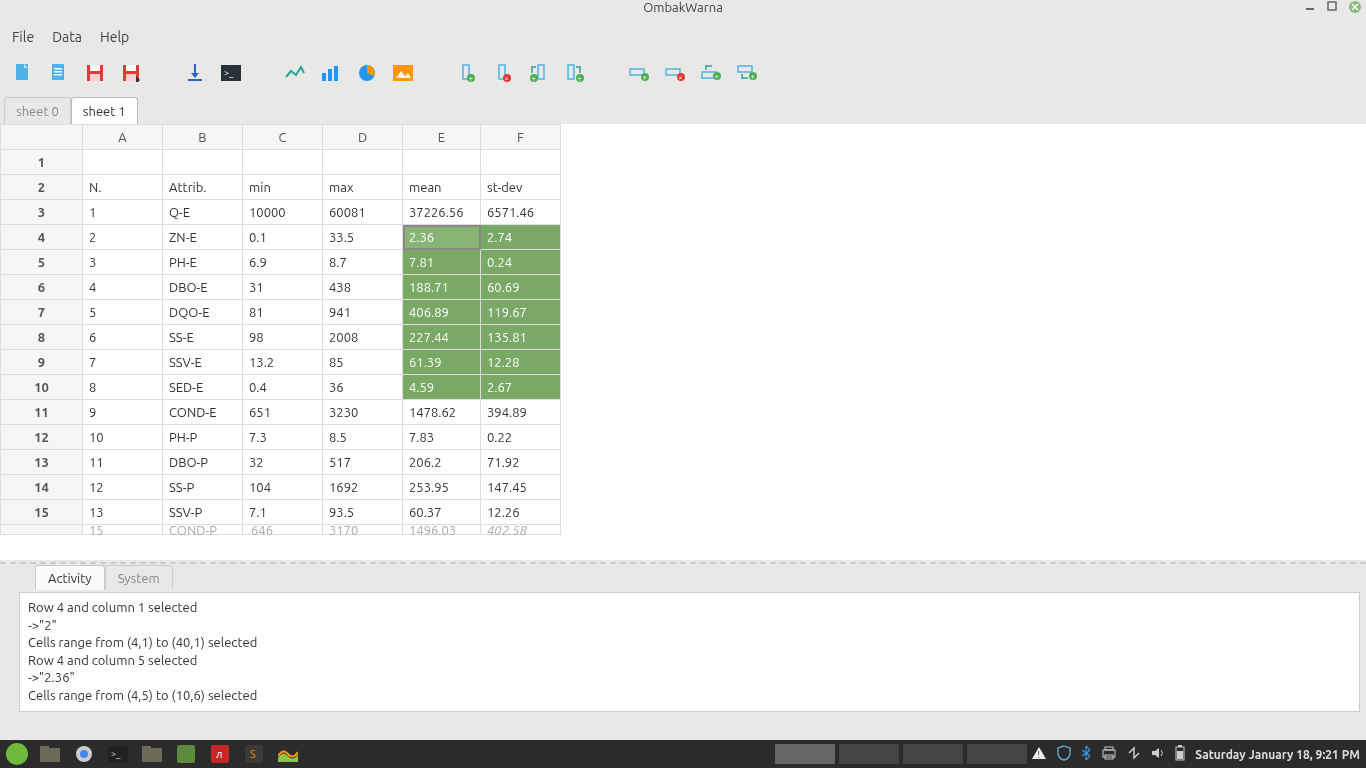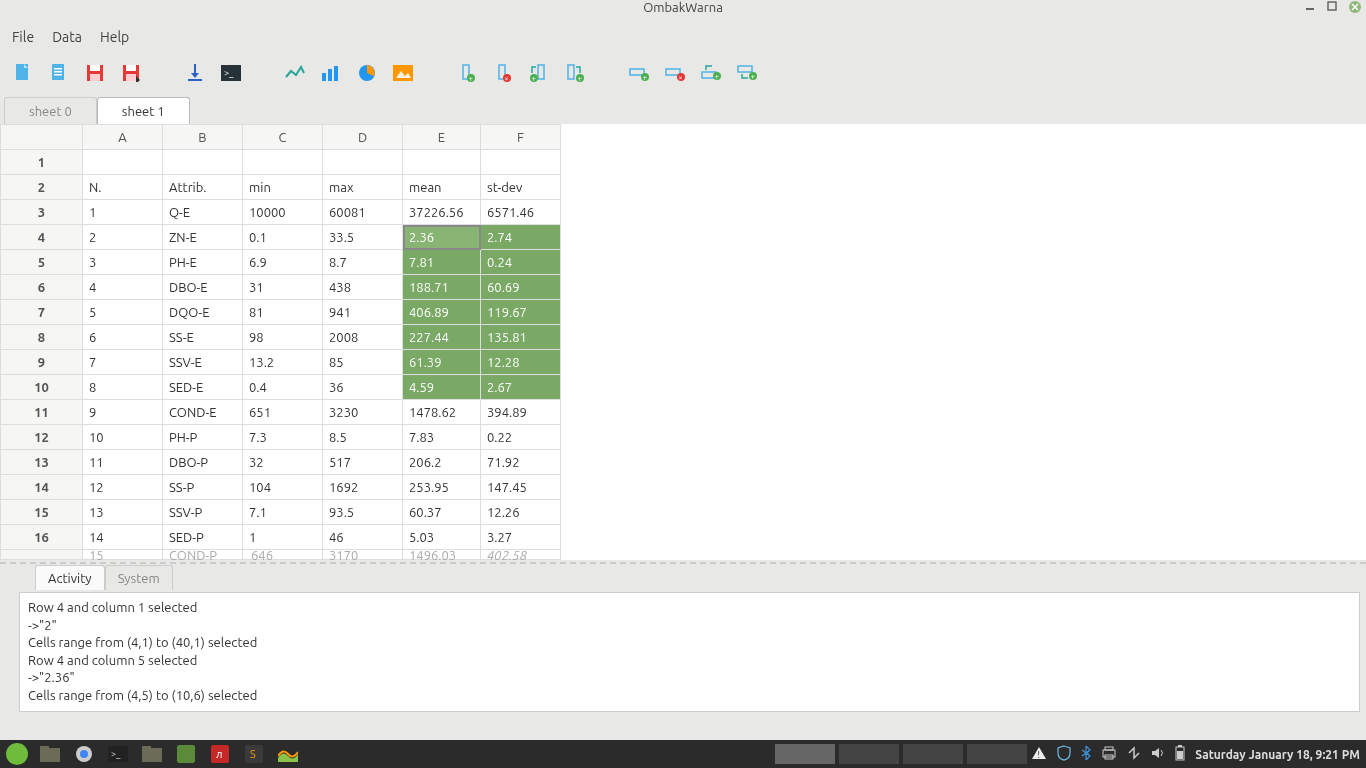--- a/index.html
+++ b/index.html
@@ -52,21 +52,21 @@
 }
 .toolbar .ticon { width: 22px; height: 22px; display:flex; align-items:center; justify-content:center; }
 .toolbar .gap { width: 14px; }
 .sheet-tabs {
   height: 30px;
   display: flex;
   align-items: flex-end;
   padding-left: 4px;
 }
 .sheet-tab {
-  padding: 6px 24px;
+  padding: 6px 11px;
   border: 1px solid #ccc;
   border-bottom: none;
   background: #e8e8e6;
   color: #888;
   font-size: 13px;
   border-radius: 3px 3px 0 0;
   margin-right: 0;
 }
 .sheet-tab.active {
   background: #fff;
@@ -467,29 +467,20 @@
         </tr>
         <tr>
           <th class="rowhead">15</th>
           <td>13</td>
           <td>SSV-P</td>
           <td>7.1</td>
           <td>93.5</td>
           <td>60.37</td>
           <td>12.26</td>
         </tr>
-        <tr>
-          <th class="rowhead">16</th>
-          <td>14</td>
-          <td>SED-P</td>
-          <td>1</td>
-          <td>46</td>
-          <td>5.03</td>
-          <td>3.27</td>
-        </tr>
         <tr class="partial-row" style="height: 10px; overflow: hidden;">
           <th class="rowhead" style="height: 10px;"></th>
           <td style="height: 10px; line-height: 2px; padding-top: 0px;">15</td>
           <td style="height: 10px; line-height: 2px; padding-top: 0px; margin-top: 35px;">COND-P</td>
           <td style="height: 10px; line-height: 2px; padding-top: 0px; padding-left: 8px;">646</td>
           <td style="height: 10px; line-height: 2px; padding-top: 0px;">3170</td>
           <td style="height: 10px; line-height: 2px; padding-top: 0px;">1496.03</td>
           <td style="height: 10px; line-height: 2px; padding-top: 0px; font-style: italic;">402.58</td>
         </tr>
       </tbody>

